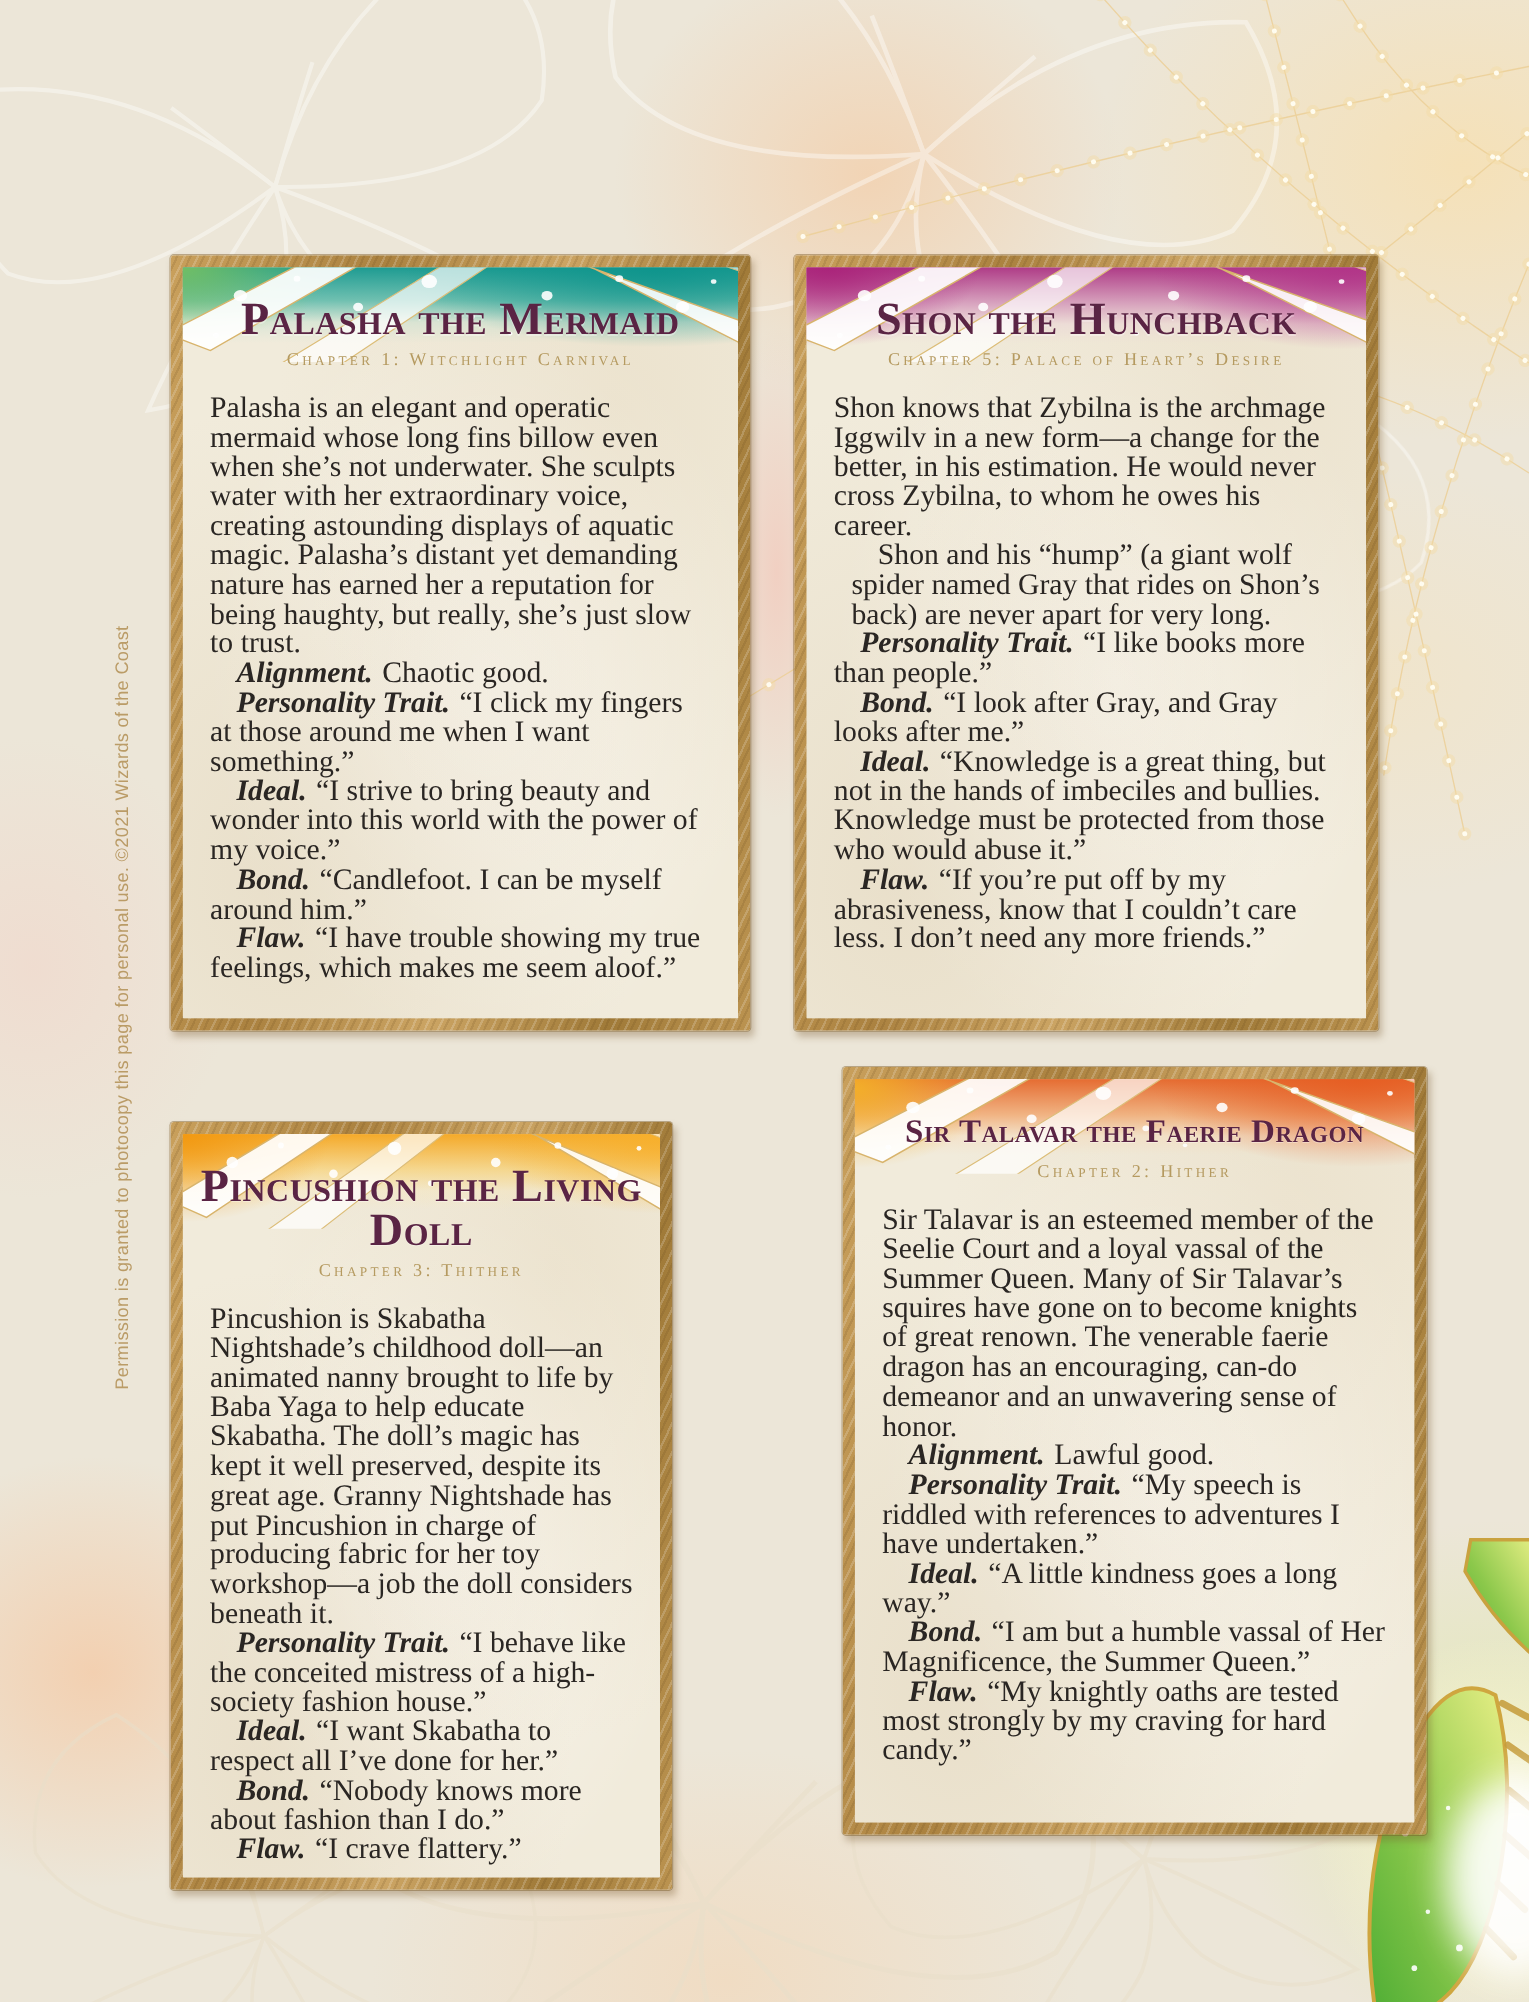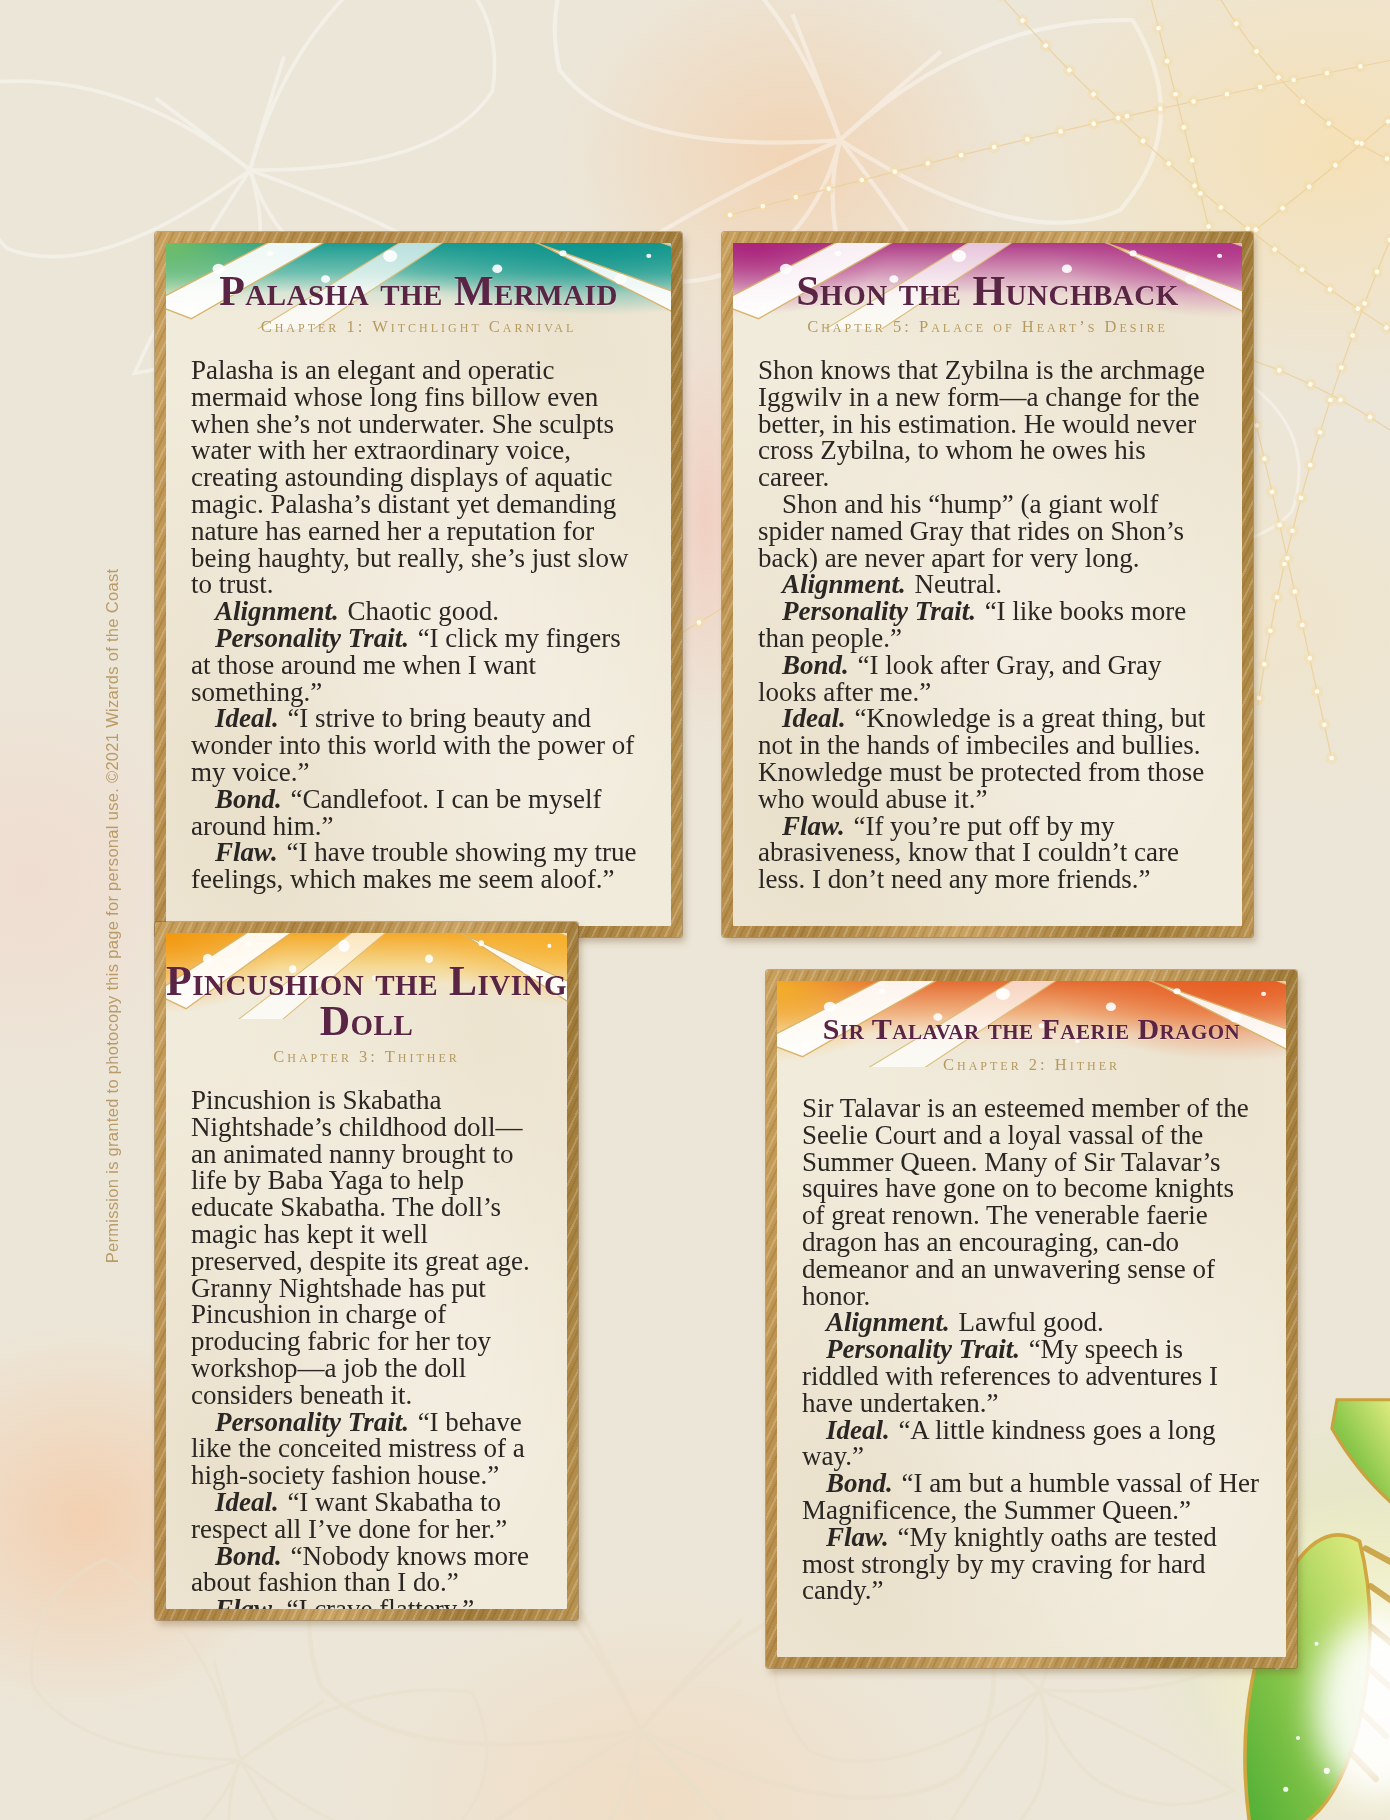--- a/index.html
+++ b/index.html
@@ -77,27 +77,27 @@
   .card-title.long { font-size:30px; }
   .card-chapter {
     position:relative; margin-top:6px; font-variant-caps:small-caps;
     font-size:16.5px; line-height:20px; letter-spacing:3px; color:#b59a60;
   }
   .card-body {
     margin-top:20px; padding:0 25px; color:#2a2623;
     font-size:27px; line-height:26.8px; text-align:left;
   }
   .card-body p { margin:0; }
-  .para.indent { text-indent:24px; }
+  .para.indent { text-indent:24px;margin-left:16px; }
   .trait { text-indent:24px; }
   .trait-label { font-weight:bold; font-style:italic; margin-right:.32em; }
   
   #card-palasha   { left:155px; top:232px;  width:527px; height:705px; }
   #card-shon      { left:722px; top:232px;  width:531px; height:705px; }
-  #card-pincushion{ left:155px; top:922px;  width:423px; height:698px; }
+  #card-pincushion{ left:155px; top:1020px;  width:456px; height:698px; }
   #card-talavar   { left:722px; top:970px;  width:531px; height:698px;margin-left:44px; }
 </style>
 </head>
 <body>
 
 <div class="page">
 
   <svg width="0" height="0" style="position:absolute" aria-hidden="true">
     <defs>
       <g id="branches">
@@ -220,21 +220,20 @@
       <header class="card-header theme-magenta">
         <svg class="branches" viewBox="0 0 500 100" preserveAspectRatio="none">
             <use href="#branches"></use>
           </svg>
         <h2 class="card-title">Shon the Hunchback</h2>
         <div class="card-chapter">Chapter 5: Palace of Heart’s Desire</div>
       </header>
       <div class="card-body">
         <p class="para">Shon knows that Zybilna is the archmage Iggwilv in a new form—a change for the better, in his estimation. He would never cross Zybilna, to whom he owes his career.</p>
         <p class="para indent">Shon and his “hump” (a giant wolf spider named Gray that rides on Shon’s back) are never apart for very long.</p>
-        <p class="trait"><b class="trait-label">Alignment.</b><span>Neutral.</span></p>
         <p class="trait"><b class="trait-label">Personality Trait.</b><span>“I like books more than people.”</span></p>
         <p class="trait"><b class="trait-label">Bond.</b><span>“I look after Gray, and Gray looks after me.”</span></p>
         <p class="trait"><b class="trait-label">Ideal.</b><span>“Knowledge is a great thing, but not in the hands of imbeciles and bullies. Knowledge must be protected from those who would abuse it.”</span></p>
         <p class="trait"><b class="trait-label">Flaw.</b><span>“If you’re put off by my abrasiveness, know that I couldn’t care less. I don’t need any more friends.”</span></p>
       </div>
     </div>
   </article>
 
   <article class="card" id="card-pincushion">
     <div class="card-inner">

